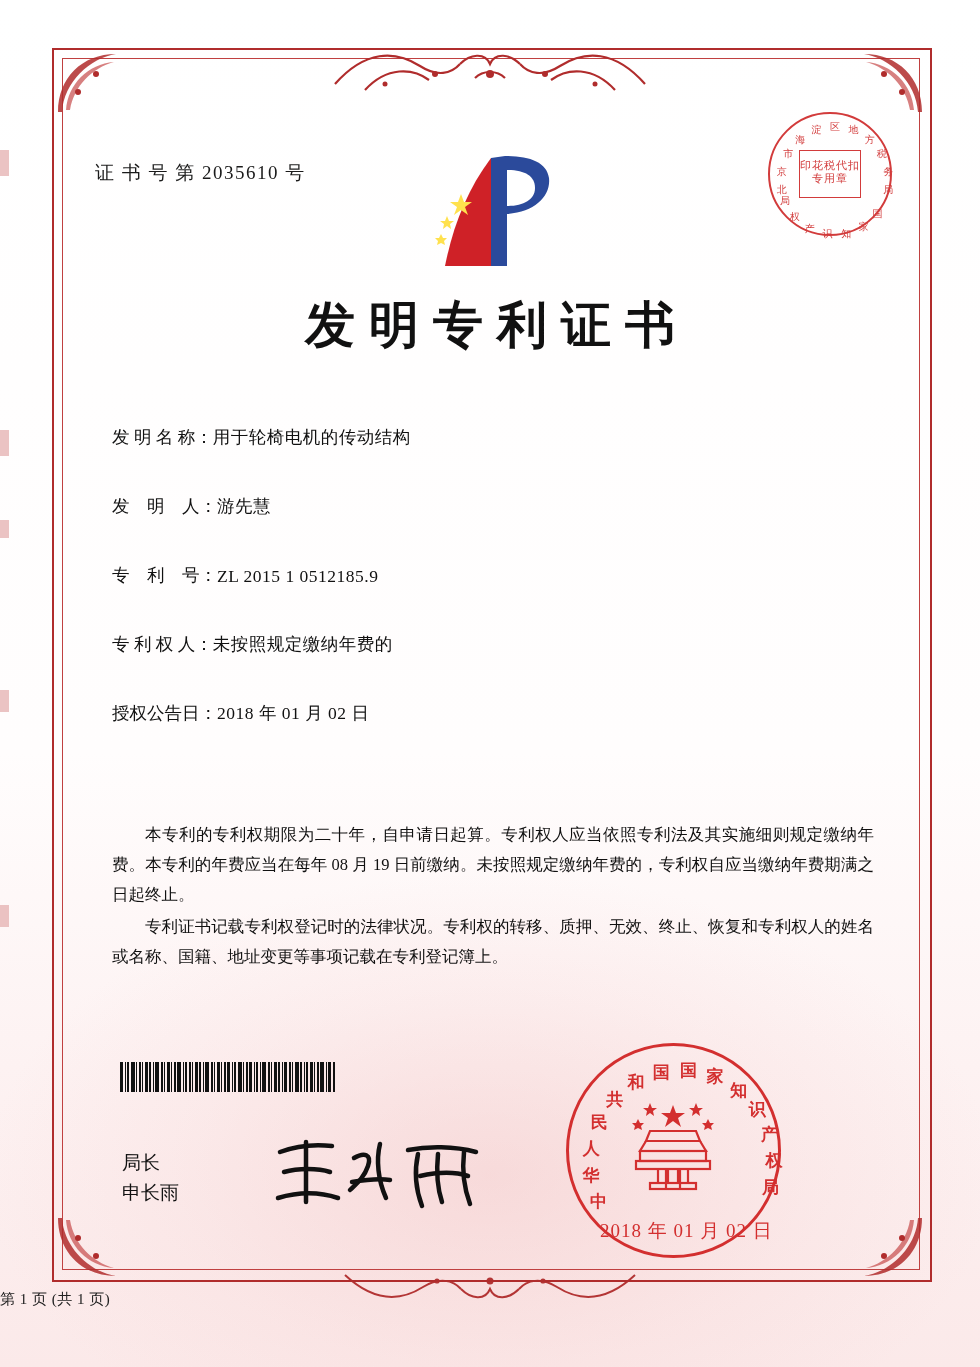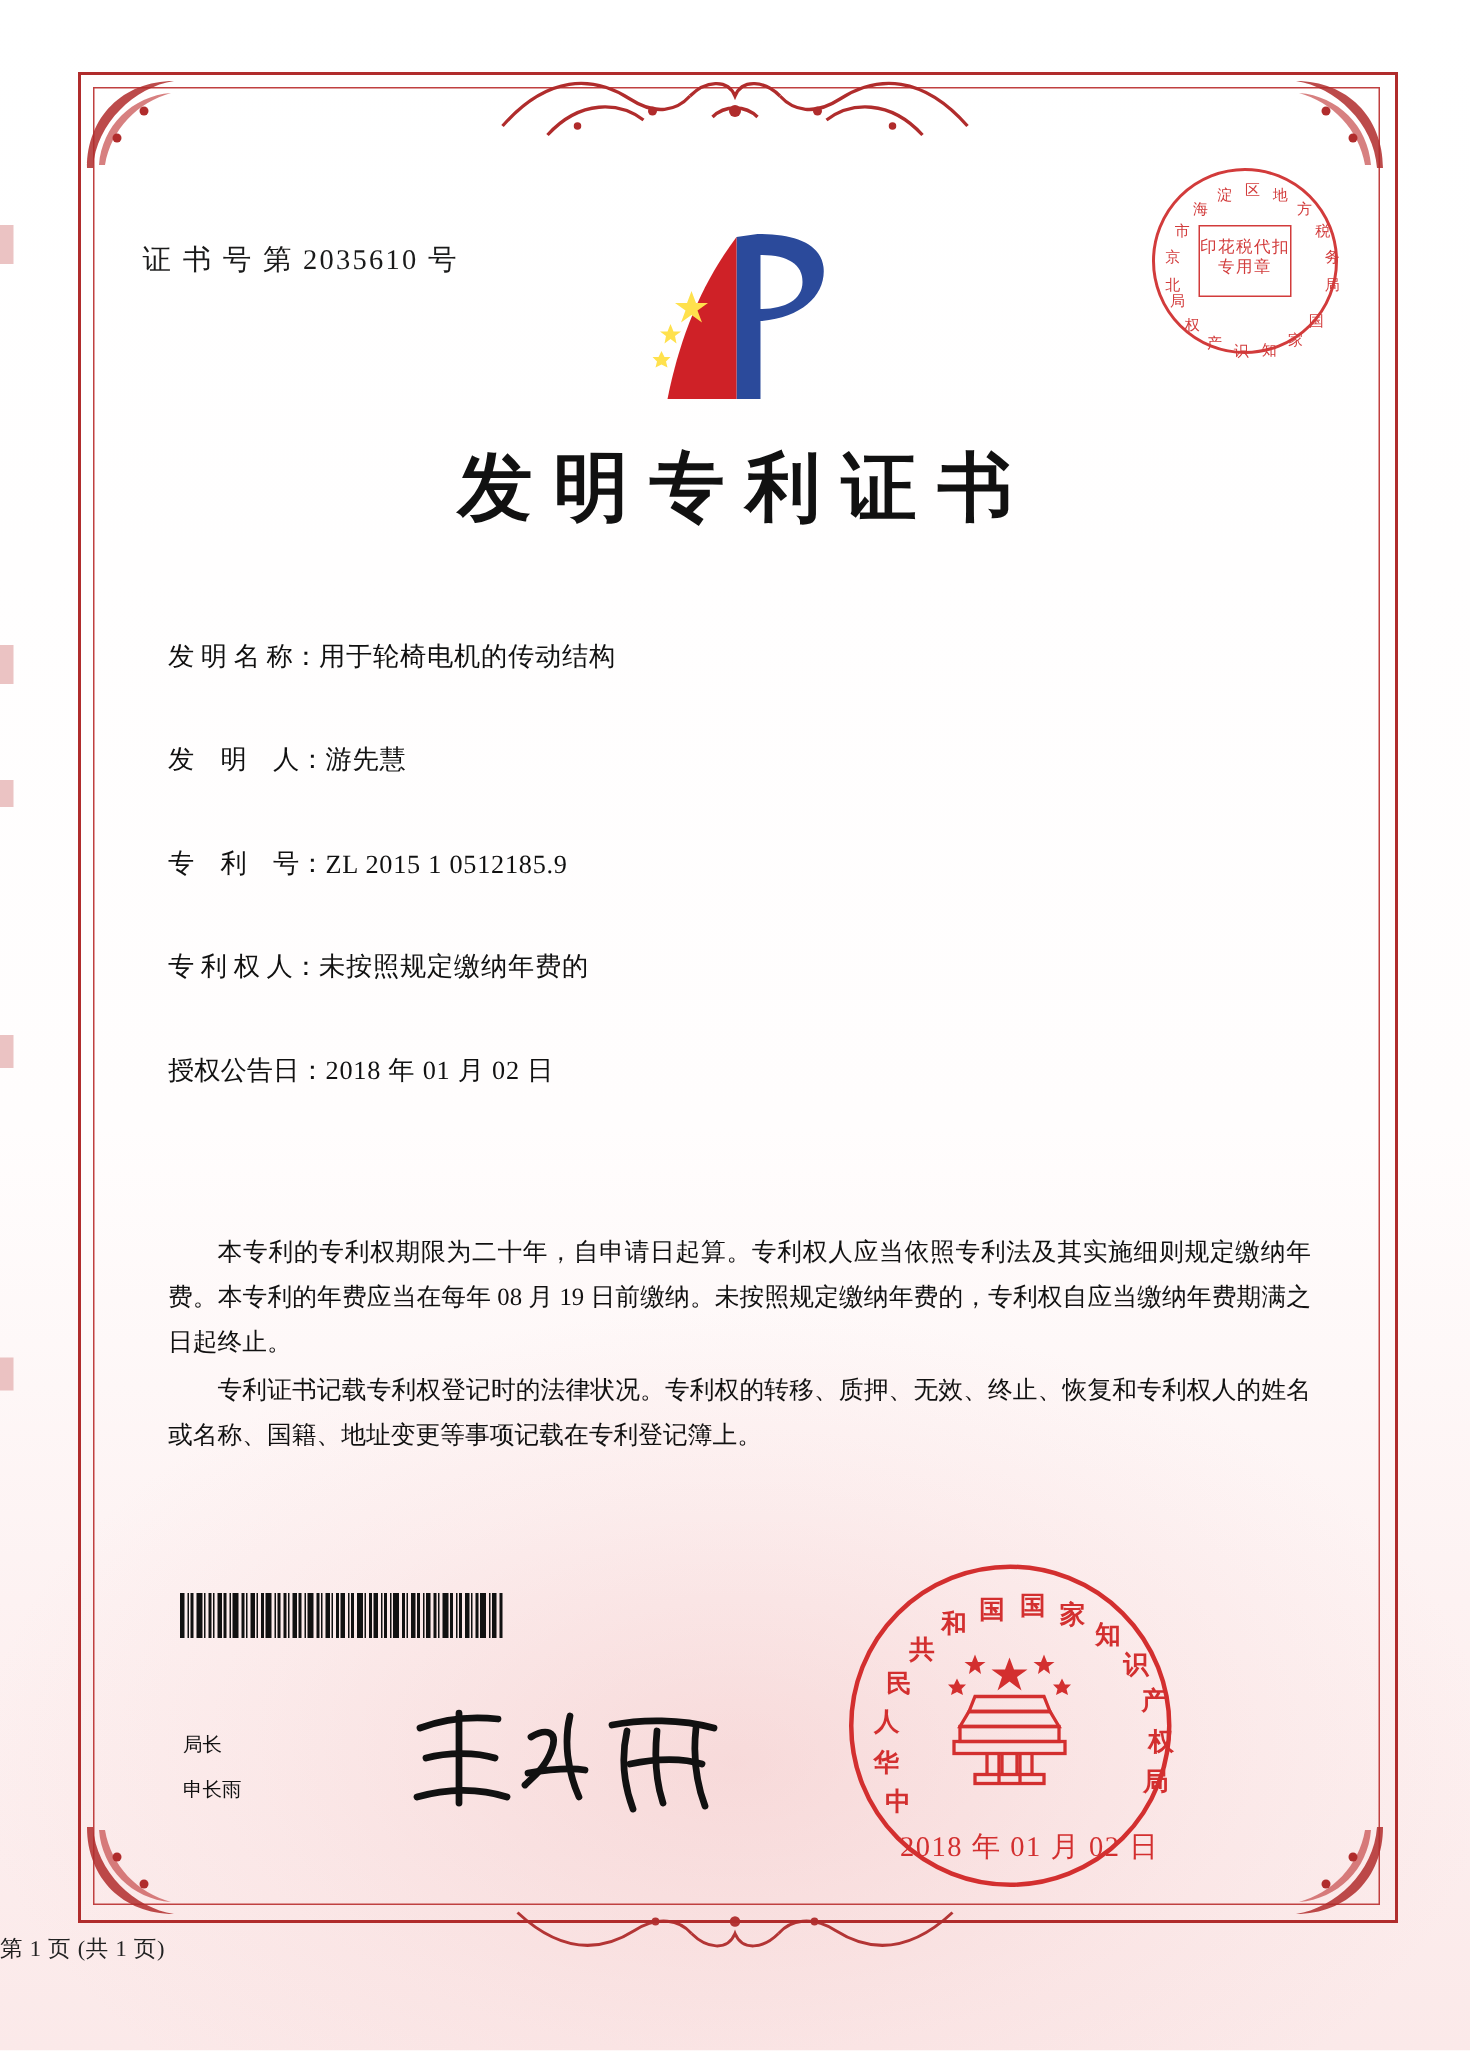--- a/index.html
+++ b/index.html
@@ -192,21 +192,21 @@
     display: block;
     background: #111;
     margin-right: 1.5px;
   }
 
   
   .sig-block {
     position: absolute;
     left: 122px;
     top: 1148px;
-    font-size: 13px;
+    font-size: 19px;
     line-height: 30px;
     color: #111;
   }
   .signature {
     position: absolute;
     left: 268px;
     top: 1128px;
     width: 240px;
     height: 90px;
   }

